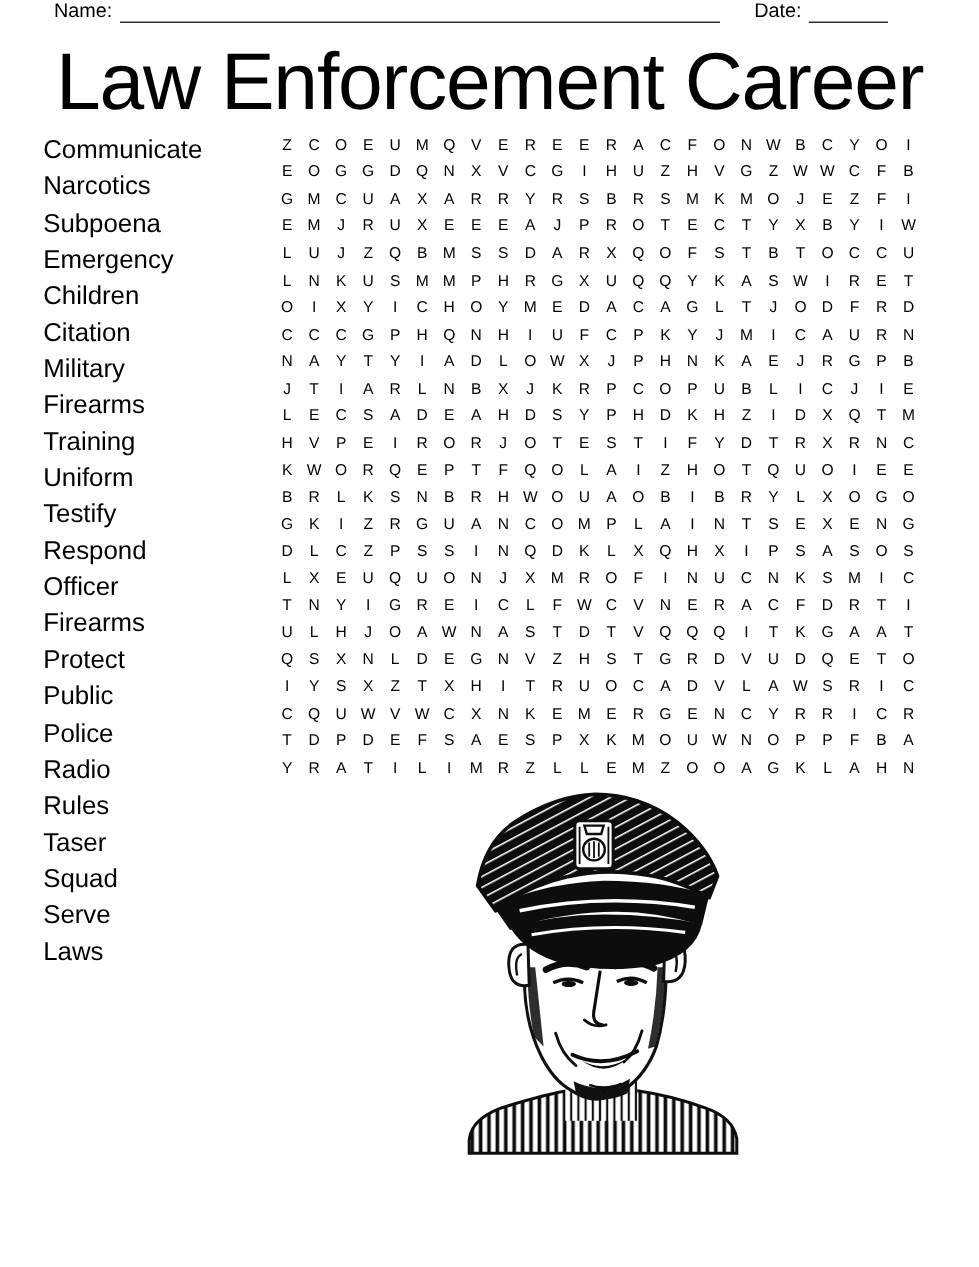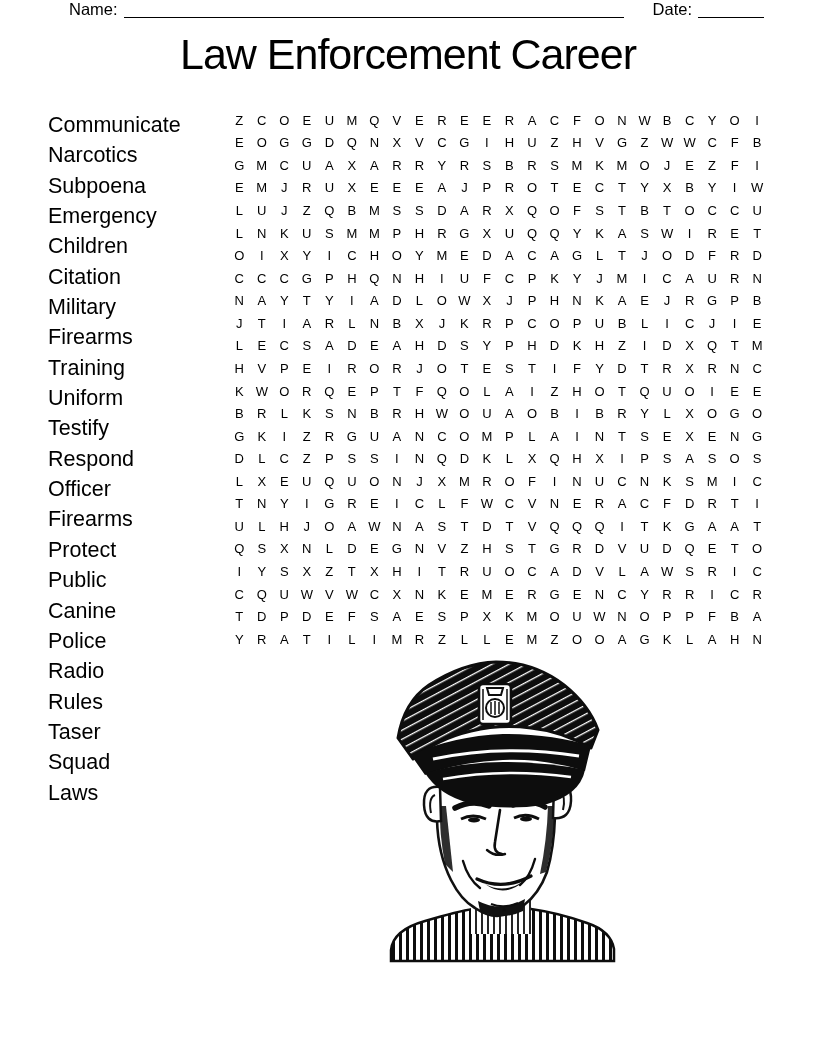--- a/index.html
+++ b/index.html
@@ -7,39 +7,39 @@
     width:816px; height:1056px;
     background:#ffffff;
     font-family:"Liberation Sans", sans-serif;
     color:#000;
   }
   .page { position:relative; width:816px; height:1056px; background:#fff; overflow:hidden; }
 
   
   .topline {
     position:absolute; top:0; left:45px; width:695px;
-    display:flex; align-items:flex-start;
-    font-size:16.5px; line-height:19px;margin-left:24px;
+    display:flex; align-items:center;
+    font-size:16.5px; line-height:19px;
   }
   .lbl { white-space:nowrap; }
   .fill-line { border-bottom:1.6px solid #000; height:17px; }
   .name-line { flex:1; margin-left:6px; }
   .date-lbl { margin-left:29px; }
   .date-line { width:66px; margin-left:6px; }
 
   
   .title {
     position:absolute; top:30px; left:0; width:100%;
     margin:0; text-align:center;
-    font-size:43px; font-weight:400; letter-spacing:-1px;
+    font-size:67px; font-weight:400; letter-spacing:-1px;
   }
 
   
   .words {
-    position:absolute; left:48px; top:110px;
+    position:absolute; left:36px; top:110px;
     font-size:21.5px; line-height:30.35px; font-weight:400;
   }
   .word { height:30.35px; white-space:nowrap; }
 
   
   .grid {
     position:absolute; left:228px; top:109px;
     display:grid;
     grid-template-columns:repeat(24, 22.52px);
     grid-auto-rows:22.57px;
@@ -74,26 +74,26 @@
       <div class="word">Military</div>
       <div class="word">Firearms</div>
       <div class="word">Training</div>
       <div class="word">Uniform</div>
       <div class="word">Testify</div>
       <div class="word">Respond</div>
       <div class="word">Officer</div>
       <div class="word">Firearms</div>
       <div class="word">Protect</div>
       <div class="word">Public</div>
-      <div class="word">Canine</div>
       <div class="word">Police</div>
       <div class="word">Radio</div>
       <div class="word">Rules</div>
       <div class="word">Taser</div>
       <div class="word">Squad</div>
+      <div class="word">Serve</div>
       <div class="word">Laws</div>
     </div>
 
   <div class="grid">
       <span class="cell">Z</span>
       <span class="cell">C</span>
       <span class="cell">O</span>
       <span class="cell">E</span>
       <span class="cell">U</span>
       <span class="cell">M</span>

